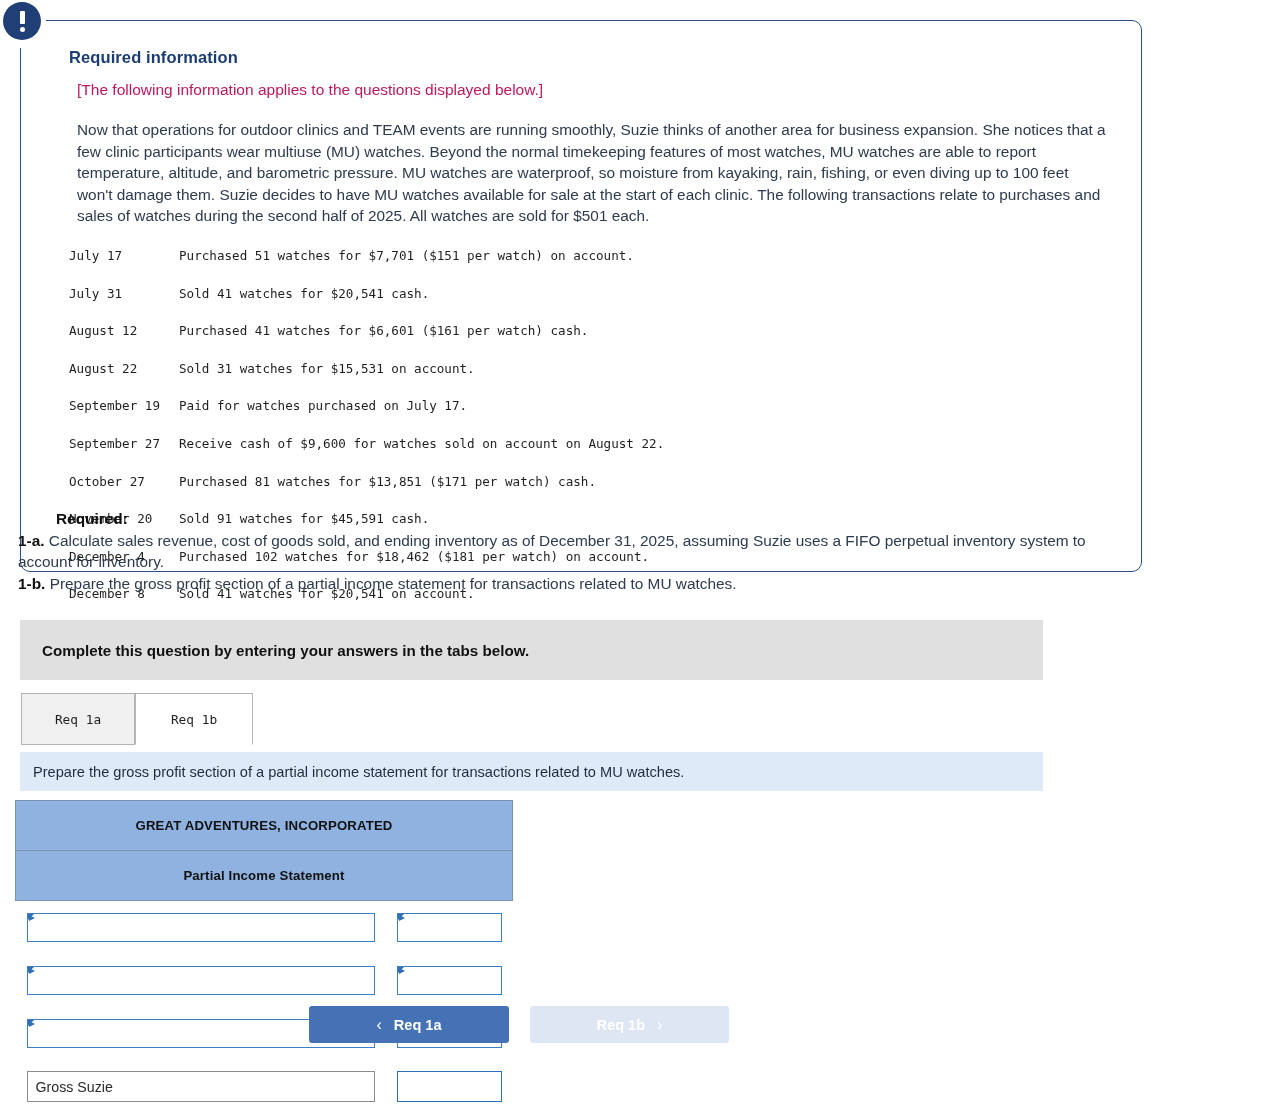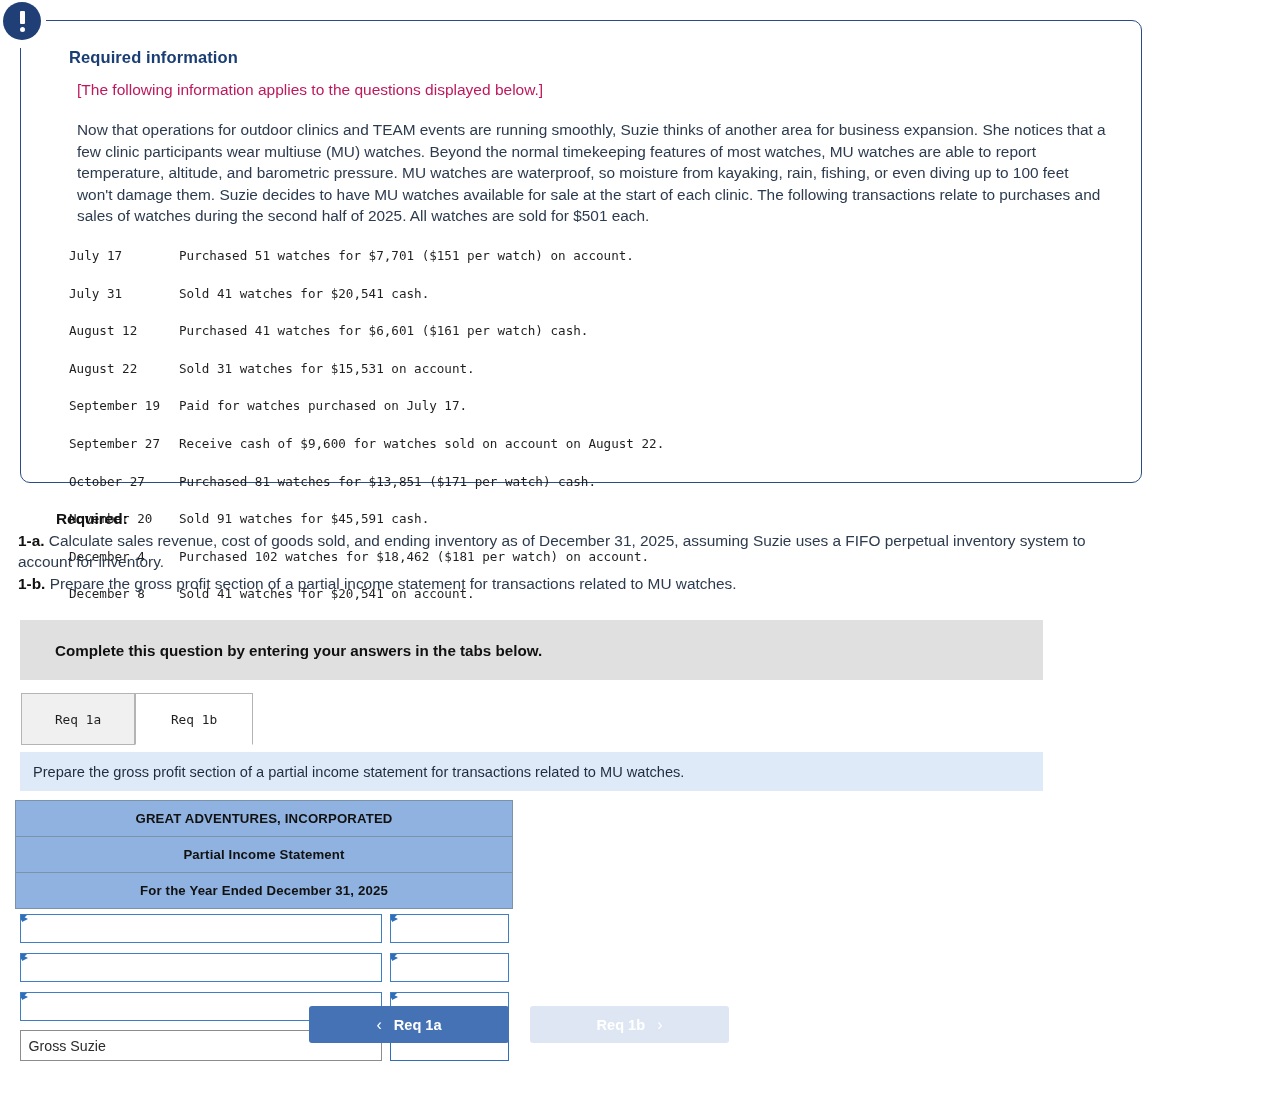--- a/index.html
+++ b/index.html
@@ -15,21 +15,21 @@
     color: #1a1a1a;
     overflow: hidden;
   }
 
   
   #info-callout {
     position: absolute;
     left: 20px;
     top: 20px;
     width: 1122px;
-    height: 463px;
+    height: 552px;
     box-sizing: border-box;
     border: 1px solid #2a4d86;
     border-radius: 10px;
     background: #ffffff;
   }
   #info-badge {
     position: absolute;
     left: 3px;
     top: 2px;
     width: 38px;
@@ -147,21 +147,21 @@
     width: 1023px;
     height: 60px;
     background: #e0e0e0;
     display: flex;
     align-items: center;
   }
   #complete-bar-text {
     font-size: 15.2px;
     font-weight: bold;
     color: #111111;
-    padding-left: 35px;
+    padding-left: 22px;
   }
 
   
   #tab-strip {
     position: absolute;
     left: 21px;
     top: 693px;
     width: 1022px;
     height: 52px;
   }
@@ -212,21 +212,21 @@
   
   #statement-table {
     position: absolute;
     left: 15px;
     top: 800px;
     width: 497px;
     border-collapse: collapse;
     table-layout: fixed;
   }
   #statement-table td {
-    padding: 4px;
+    padding: 11px;
     margin: 0;
   }
   .hdr-cell {
     background: #8fb2e0;
     border: 1px solid #7a93a8;
     text-align: center;
     font-size: 13.2px;
     font-weight: bold;
     color: #111111;
     height: 27px;
@@ -365,23 +365,20 @@
   <colgroup>
     <col class="label-col">
     <col class="amount-col">
   </colgroup>
   <tbody>
     <tr>
       <td class="hdr-cell" colspan="2">GREAT ADVENTURES, INCORPORATED</td>
     </tr>
     <tr>
       <td class="hdr-cell" colspan="2">Partial Income Statement</td>
-    </tr>
-    <tr>
-      <td class="hdr-cell" colspan="2">For the Year Ended December 31, 2025</td>
     </tr>
 
     <tr>
       <td class="entry-row-td">
         <div class="cellbox">
           <span class="tri"></span>
           <span class="tri2"></span>
         </div>
       </td>
       <td class="entry-row-td">

